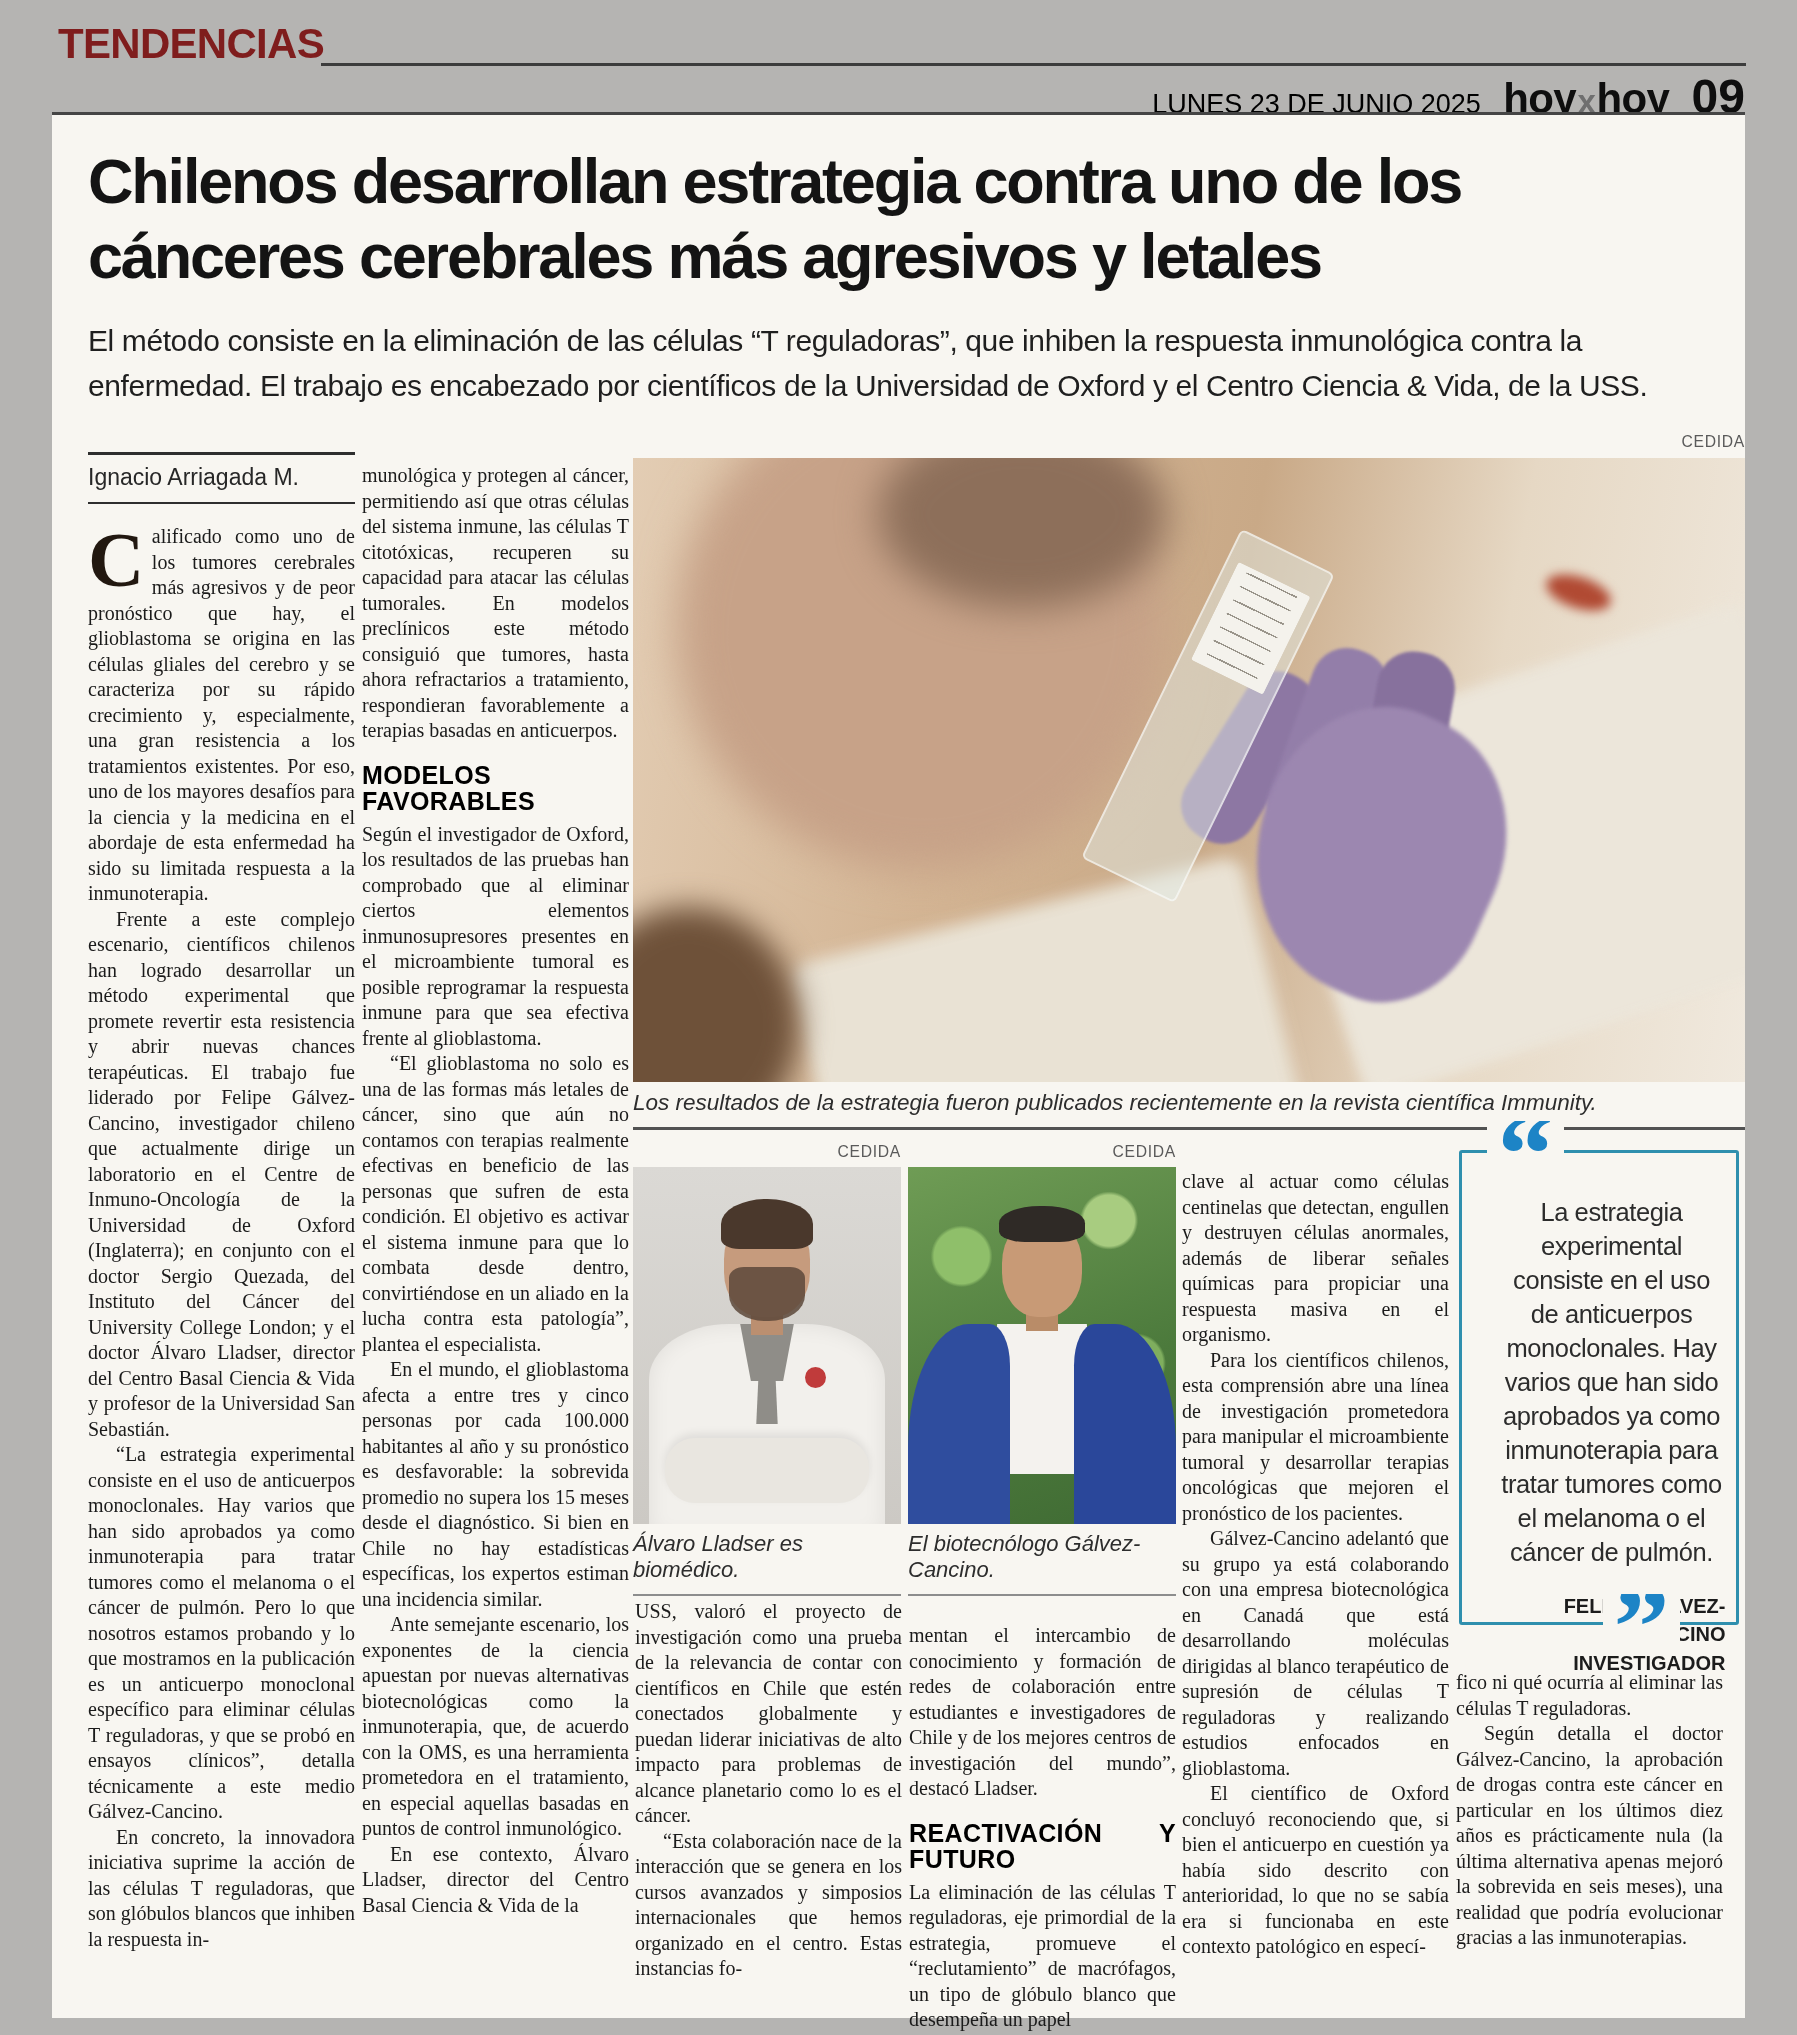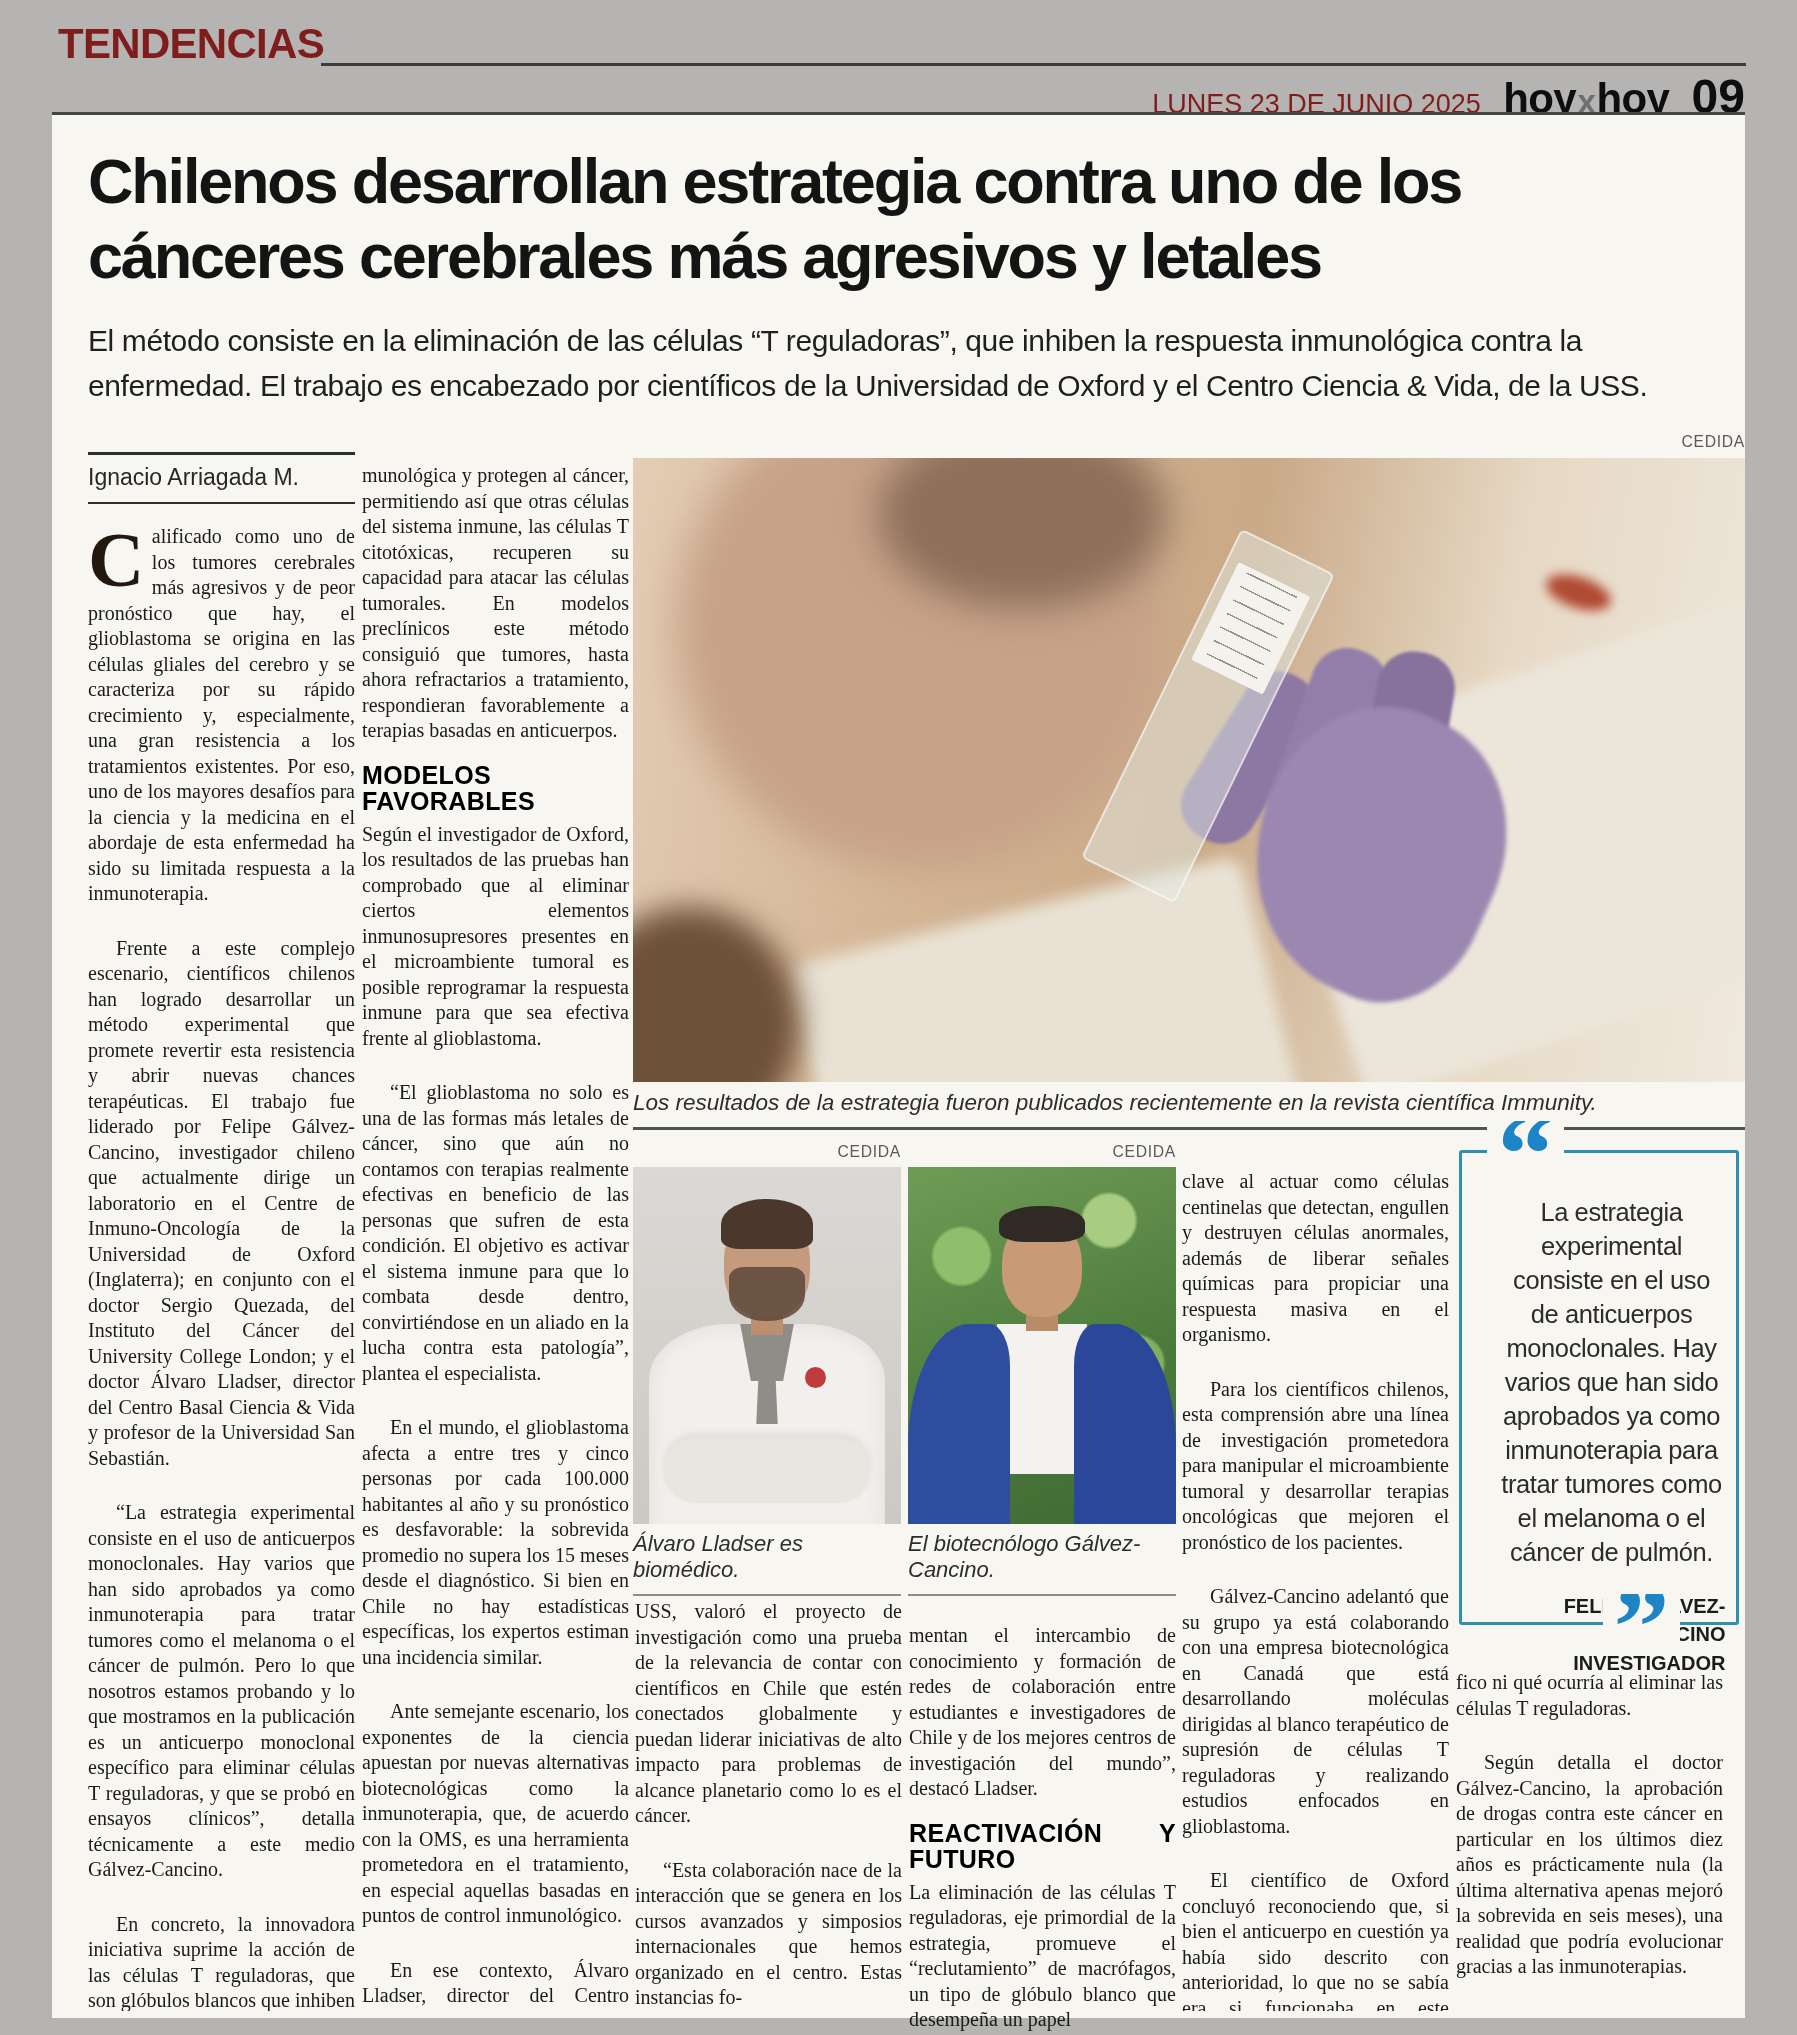--- a/index.html
+++ b/index.html
@@ -14,21 +14,21 @@
     font-size:42px;font-weight:800;letter-spacing:-0.7px;
     color:#7f1d1d;
   }
   .masthead-rule{
     position:absolute;left:321px;top:63px;width:1425px;height:3px;background:#3c3c3c;
   }
   .masthead-right{
     position:absolute;left:899px;top:69px;width:846px;height:43px;
     display:flex;align-items:baseline;justify-content:flex-end;gap:22.5px;
   }
-  .masthead-date{font-size:27px;color:#7f1d1d;letter-spacing:0;}
+  .masthead-date{font-size:27px;color:#000000;letter-spacing:0;}
   .brand{font-size:42px;font-weight:800;color:#0e0e0e;letter-spacing:-0.7px;}
   .brand .brand-x{color:#6f6f6f;font-size:33px;font-weight:800;padding:0 1.5px;}
   .page-number{font-size:48px;font-weight:800;color:#0e0e0e;}
   
   .page{
     position:absolute;left:52px;top:112px;width:1693px;height:1903px;
     background:#f8f6f1;border-top:3px solid #454545;
   }
   .headline{
     position:absolute;left:88px;top:144px;width:1588px;
@@ -49,21 +49,21 @@
   
   .col{
     position:absolute;width:267px;
     font-family:"Liberation Serif",serif;
     font-size:20px;line-height:25.5px;color:#1b1b1b;
     text-align:justify;
     hyphens:auto;-webkit-hyphens:auto;
     overflow:hidden;
   }
   .col p{margin:0;}
-  .col p + p{text-indent:1.4em;margin-top:29px;}
+  .col p + p{text-indent:1.4em;}
   .col-1{left:88px;top:524px;height:1487px;}
   .col-2{left:362px;top:463px;height:1548px;}
   .col-3{left:635px;top:1599px;height:411px;}
   .col-4{left:909px;top:1599px;height:411px;margin-top:24px;}
   .col-5{left:1182px;top:1169px;height:842px;}
   .col-6{left:1456px;top:1670px;height:340px;}
   .dropcap{
     float:left;font-weight:700;color:#221810;
     font-size:78px;line-height:61px;padding:4.5px 7.5px 0 0;
     font-family:"Liberation Serif",serif;

